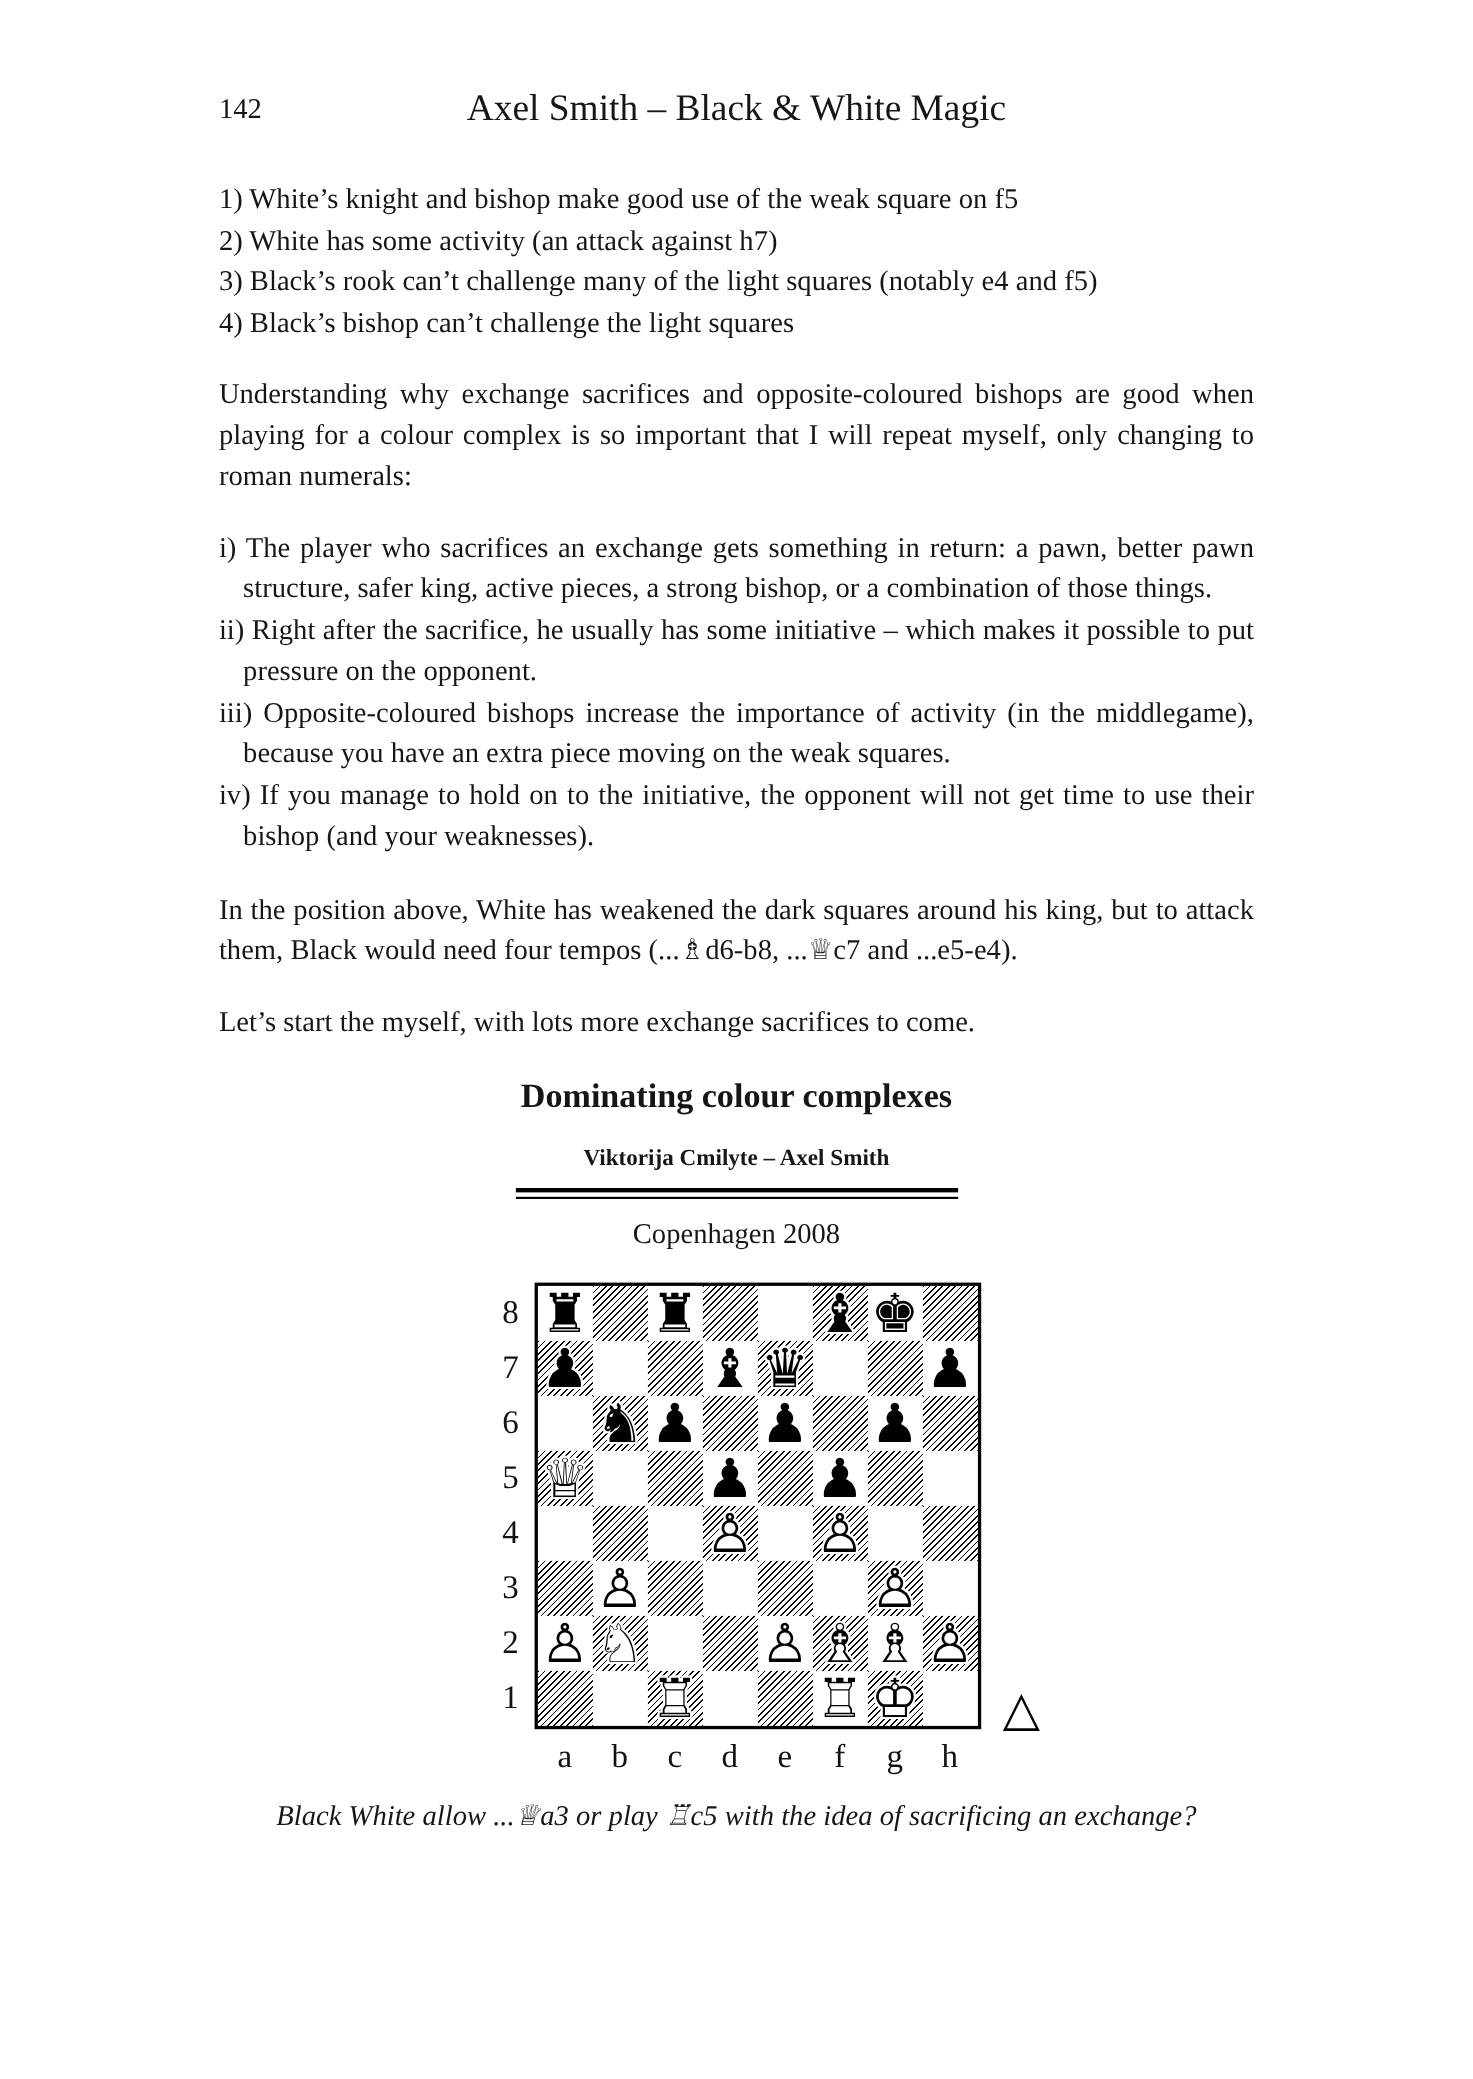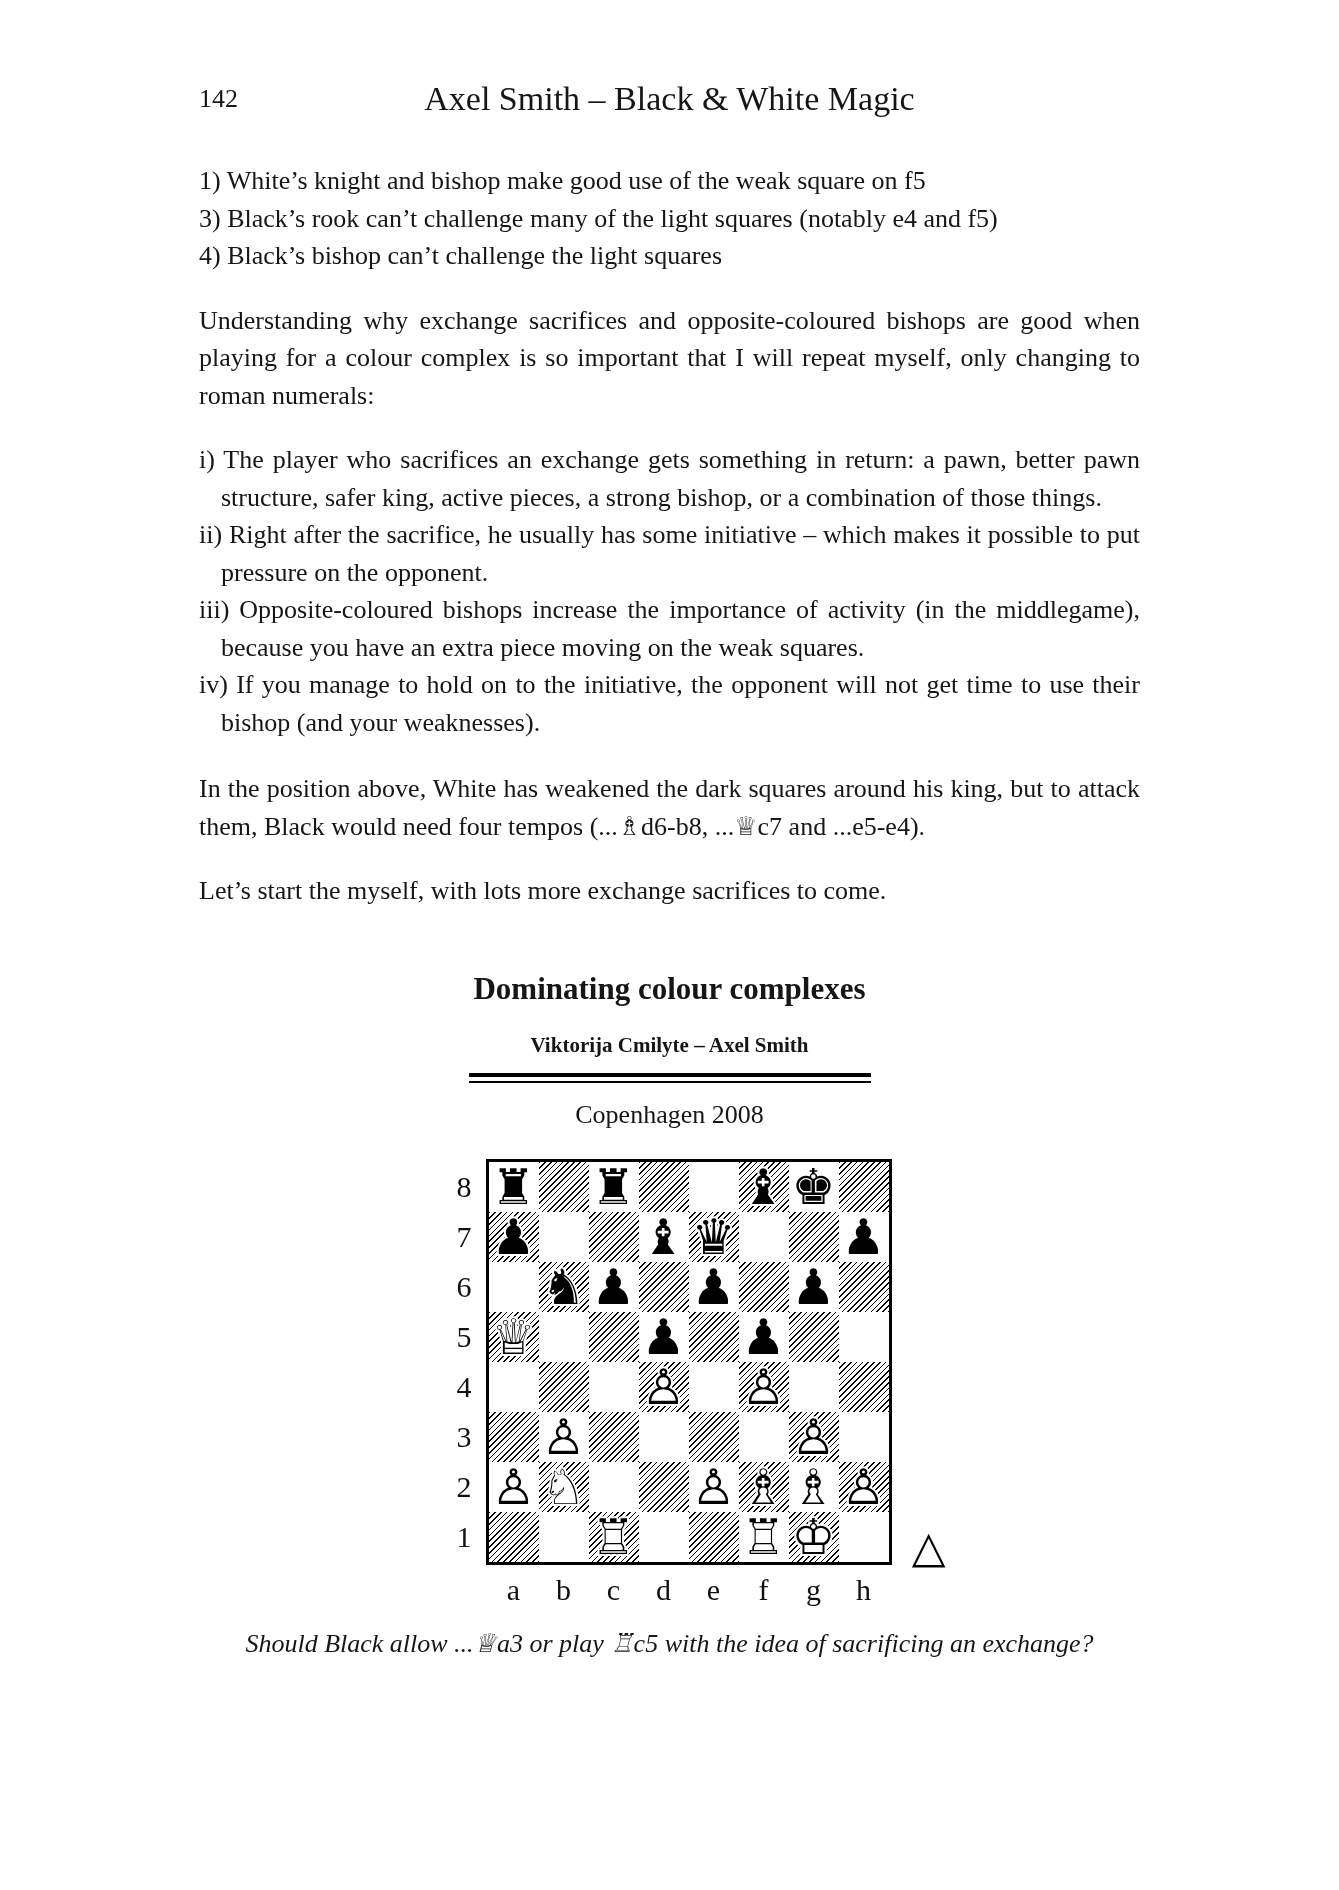--- a/index.html
+++ b/index.html
@@ -16,21 +16,21 @@
     overflow:hidden;
   }
   .pg-header{position:relative;height:38px;margin-bottom:44px;}
   .pg-number{position:absolute;left:0;top:0;}
   .running-title{text-align:center;font-size:34px;}
   .intro-list{margin-bottom:27px;}
   .para{ text-align:justify; margin:0 0 27px 0;}
   .hang{padding-left:22px;text-indent:-22px;text-align:justify;}
   .roman-list{margin-bottom:29px;}
   .last-just{text-align:justify;text-align-last:justify;}
-  .h-section{font-size:31px;font-weight:bold;text-align:center;line-height:42px;margin:58px 0 14px 0;}
+  .h-section{font-size:31px;font-weight:bold;text-align:center;line-height:42px;margin:28px 0 14px 0;}
   .h-game{font-size:21px;font-weight:bold;text-align:center;line-height:42px;margin:0;}
   .double-rule{width:402px;margin:7px auto 0 auto;height:4px;border-top:4.5px solid #000;border-bottom:2.5px solid #000;}
   .event-line{text-align:center;margin-top:13px;line-height:37px;}
   
   .diagram{margin-top:26px;}
   .diagram-inner{display:flex;justify-content:center;align-items:flex-start;}
   .ranks{display:grid;grid-template-rows:repeat(8,50px);width:38px;padding-top:3px;}
   .ranks .rlab{font-size:30px;line-height:50px;text-align:right;padding-right:14px;color:#111;}
   .board-wrap{position:relative;}
   .board{
@@ -74,20 +74,21 @@
 
 <div class="page">
 
   <div class="pg-header">
     <span class="pg-number">142</span>
     <div class="running-title">Axel Smith – Black &amp; White Magic</div>
   </div>
 
   <div class="intro-list">
     <div>1) White’s knight and bishop make good use of the weak square on f5</div>
+    <div>2) White has some activity (an attack against h7)</div>
     <div>3) Black’s rook can’t challenge many of the light squares (notably e4 and f5)</div>
     <div>4) Black’s bishop can’t challenge the light squares</div>
   </div>
 
   <p class="para">Understanding why exchange sacrifices and opposite-coloured bishops are good when playing for a colour complex is so important that I will repeat myself, only changing to roman numerals:</p>
 
   <div class="roman-list">
     <div class="hang">i) The player who sacrifices an exchange gets something in return: a pawn, better pawn structure, safer king, active pieces, a strong bishop, or a combination of those things.</div>
     <div class="hang">ii) Right after the sacrifice, he usually has some initiative – which makes it possible to put pressure on the opponent.</div>
     <div class="hang">iii) Opposite-coloured bishops increase the importance of activity (in the middlegame), because you have an extra piece moving on the weak squares.</div>
@@ -335,16 +336,16 @@
           <div class="flab">c</div>
           <div class="flab">d</div>
           <div class="flab">e</div>
           <div class="flab">f</div>
           <div class="flab">g</div>
           <div class="flab">h</div>
         </div>
     </div>
   </div>
 
-  <div class="caption">Should Black allow ...♕a3 or play ♖c5 with the idea of sacrificing an exchange?</div>
+  <div class="caption">Black White allow ...♕a3 or play ♖c5 with the idea of sacrificing an exchange?</div>
 
 
 </div>
 
 </body></html>

